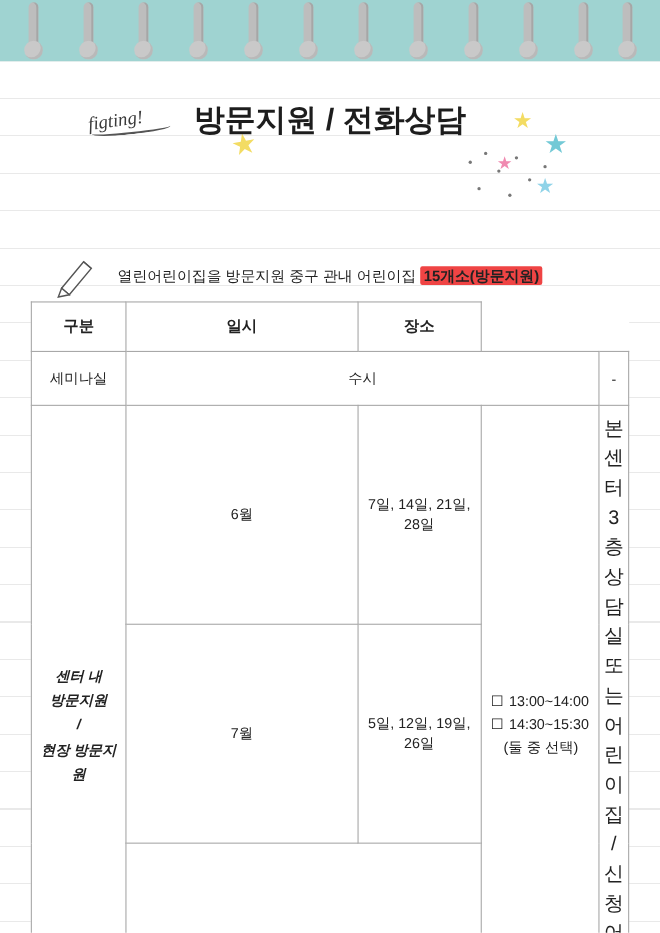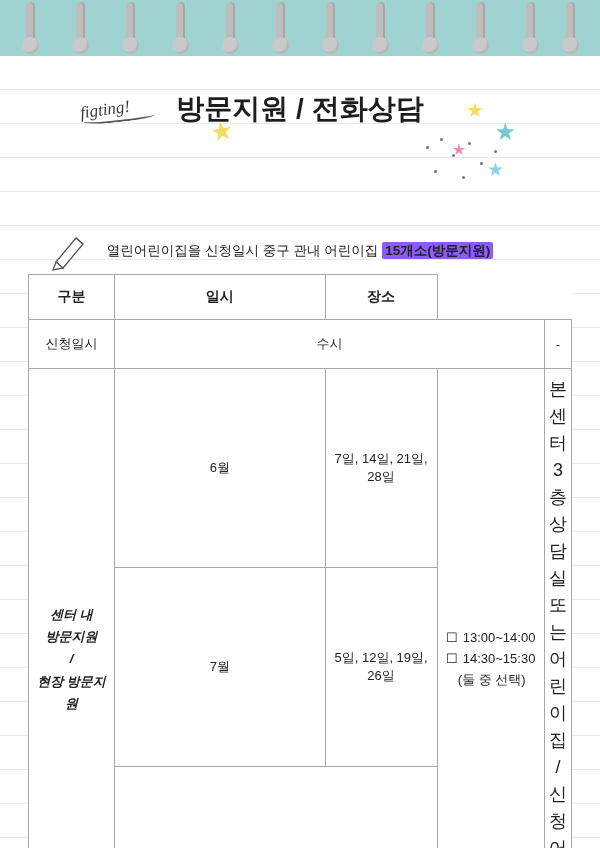--- a/index.html
+++ b/index.html
@@ -166,21 +166,21 @@
 
   
   .subtitle {
     text-align: center;
     font-size: 13.5px;
     color: #222;
     margin-top: 6px;
     margin-bottom: 14px;
   }
   .subtitle .hl {
-    background: #8b5cf6;
+    background: #ef4444;
     padding: 1px 3px;
     border-radius: 2px;
     font-weight: bold;
   }
 
   
   table.schedule {
     border-collapse: collapse;
     width: 544px;
     margin: 6px auto 0 auto;
@@ -283,32 +283,32 @@
       <span class="pencil-deco">
         <svg width="44" height="44" viewBox="0 0 44 44">
           <path d="M6 34 L26 10 L33 16 L13 40 Z" fill="#ffffff" stroke="#555" stroke-width="1.3"></path>
           <path d="M6 34 L13 40 L3 42 Z" fill="#ffffff" stroke="#555" stroke-width="1.3"></path>
           <path d="M26 10 L33 16" stroke="#555" stroke-width="1.1"></path>
         </svg>
       </span>
     </div>
 
     <div class="subtitle">
-      <span>열린어린이집을 신청일시 중구 관내 어린이집 </span><span class="hl">15개소(방문지원)</span>
+      <span>열린어린이집을 방문지원 중구 관내 어린이집 </span><span class="hl">15개소(방문지원)</span>
     </div>
 
     <table class="schedule">
       <tbody>
           <tr>
         <th style="width:110px">구분</th>
         <th style="width:300px">일시</th>
         <th style="width:134px">장소</th>
       </tr>
       <tr>
-        <td style="height:34px">신청일시</td>
+        <td style="height:34px">세미나실</td>
         <td colspan="3">수시</td>
         <td>-</td>
       </tr>
       <tr>
         <td rowspan="3" class="cell-bold" style="line-height:1.7;font-style:italic;">
           센터 내<br>방문지원<br>/<br>현장 방문지원
         </td>
         <td style="width:42px; height:34px">6월</td>
         <td style="width:148px">7일, 14일, 21일, 28일</td>
         <td rowspan="3" class="time-cell" style="width:112px">

